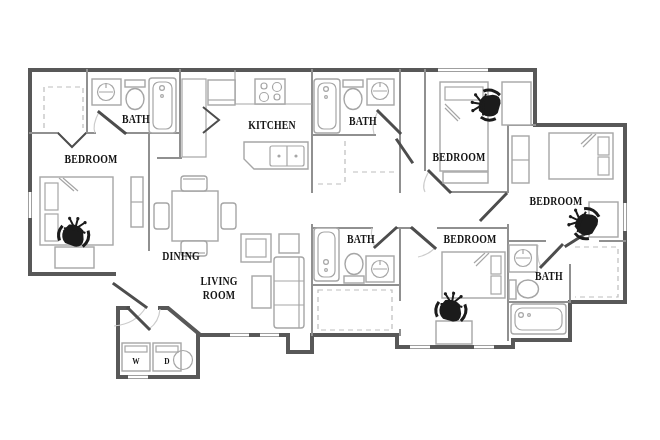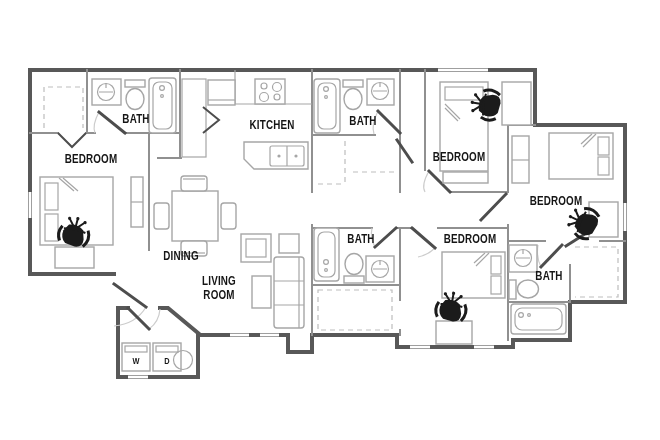--- a/index.html
+++ b/index.html
@@ -1,18 +1,18 @@
 <!DOCTYPE html>
 <html style="--background: #ffffff; --wall-outer: #585858; --wall-inner: #909090; --fixture: #a6a6a6; --dashed: #bdbdbd; --door-leaf: #4d4d4d; --door-arc: #cccccc; --label-text: #151515; --chair: #1b1b1b;"><head>
 <meta charset="utf-8">
 <style>
   html,body{margin:0;padding:0;background:#fff;}
   .plan{
     position:relative;width:660px;height:440px;background:var(--background,#fff);
-    font-family:Liberation Sans, sans-serif;overflow:hidden;
+    font-family:Liberation Serif, serif;overflow:hidden;
   }
   .plan svg{position:absolute;left:0;top:0;}
   .lbl{
     position:absolute;color:var(--label-text,#151515);
     font-weight:bold;font-size:12px;line-height:1.15;
     transform:translate(-50%,-50%) scaleX(0.82);
     letter-spacing:.2px;white-space:pre-line;text-align:center;
   }
   .lbl-sm{font-size:9px;letter-spacing:0;}
   .wall-outer{stroke:var(--wall-outer,#585858);stroke-width:4;fill:none;stroke-linecap:square;}

